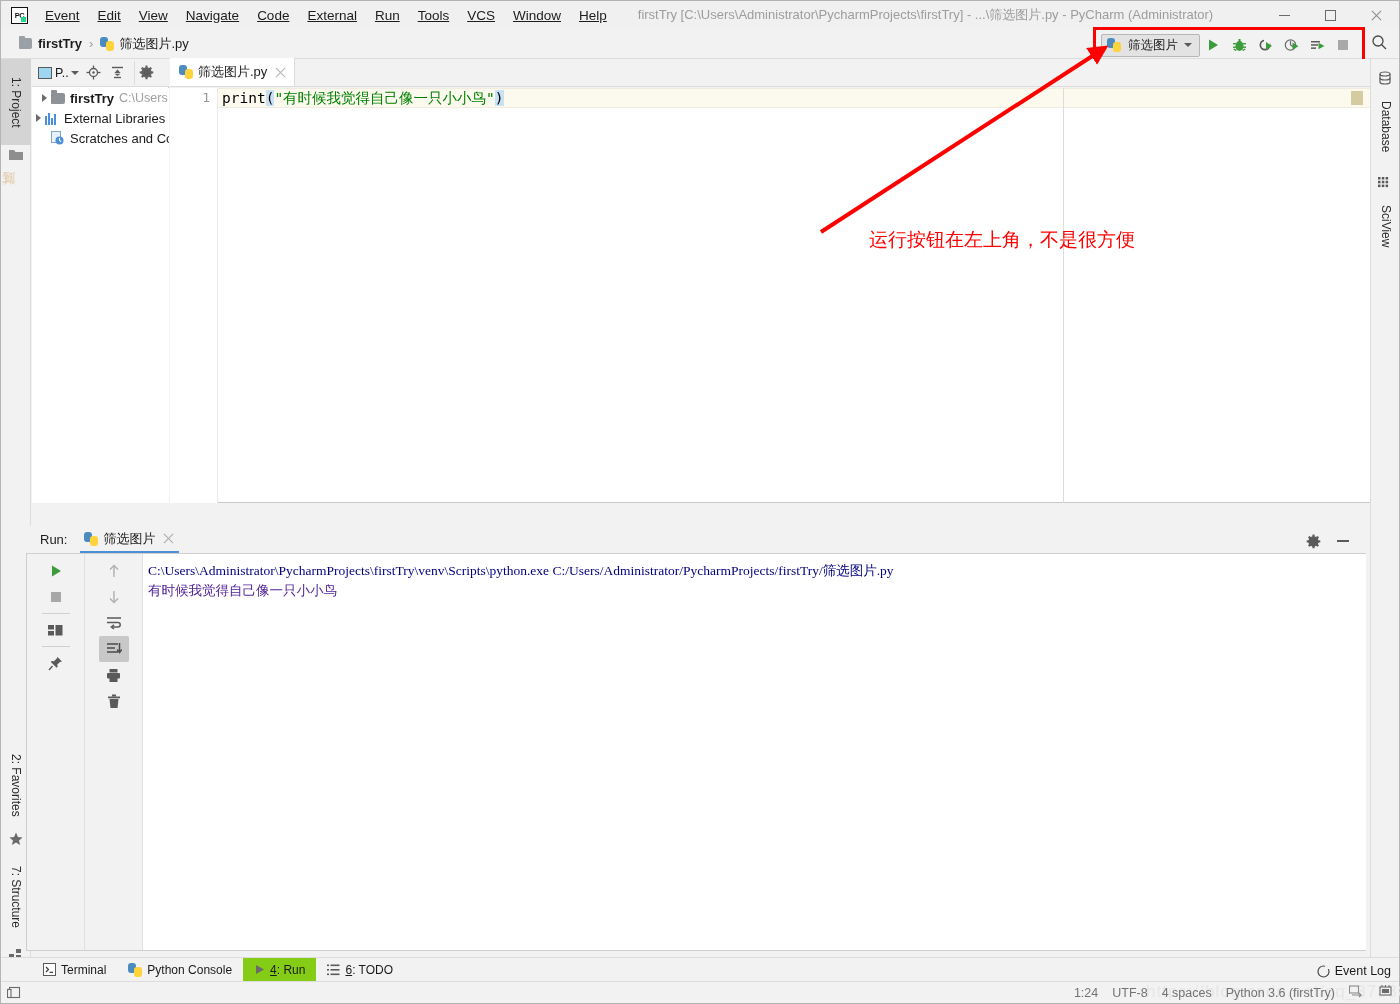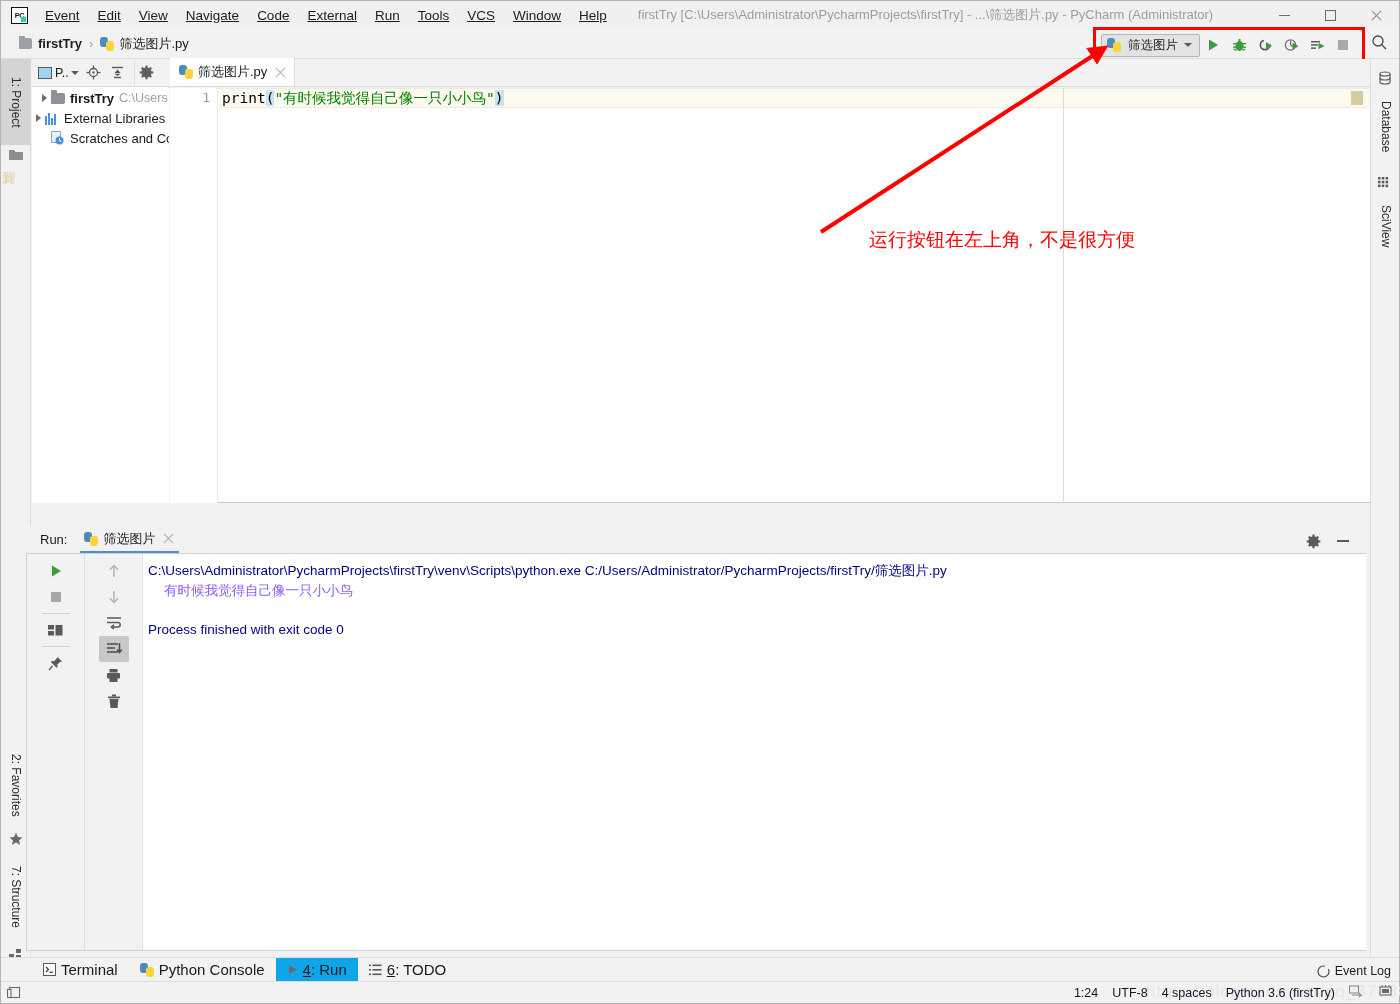--- a/index.html
+++ b/index.html
@@ -248,49 +248,49 @@
     position: absolute; left: 58px; top: 0; width: 58px; height: 396px;
     background: #f2f2f2; border-right: 1px solid #e0e0e0;
     display: flex; flex-direction: column; align-items: center; padding-top: 4px;
   }
   .rs-btn { width: 30px; height: 26px; display: flex; align-items: center; justify-content: center; }
   .rs-btn.active { background: #c8c8c8; border-radius: 2px; }
   .rs-sep { width: 28px; height: 1px; background: #d0d0d0; margin: 3px 0; }
   .console {
     position: absolute; left: 117px; top: 0; right: 0; bottom: 0; background: #fff;
     padding: 8px 0 0 4px;
-    font-family: Liberation Sans, sans-serif; font-size: 13.5px;
+    font-family: Liberation Serif, serif; font-size: 13.5px;
   }
   .con-line { height: 20px; white-space: pre; color: #000080; }
-  .con-line.out { color: #8b5cf6; margin-left: 16px; }
+  .con-line.out { color: #4c1d95; }
 
   
   .bottom-tabs {
     position: absolute; left: 0; bottom: 22px; width: 1398px; height: 24px;
     background: #f2f2f2; border-top: 1px solid #dcdcdc;
     display: flex; align-items: center;
   }
   .btab {
     height: 24px; display: flex; align-items: center; padding: 0 11px;
-    font-size: 15px; color: #1a1a1a; white-space: nowrap;
-  }
-  .btab.sel { background: #0ea5e9; }
+    font-size: 12px; color: #1a1a1a; white-space: nowrap;
+  }
+  .btab.sel { background: #84cc16; }
   .btab u { text-decoration: underline; }
   .btab-ico { margin-right: 5px; display: flex; align-items: center; }
 
   
   .statusbar {
     position: absolute; left: 0; bottom: 0; width: 1398px; height: 22px;
     background: #f2f2f2; border-top: 1px solid #dcdcdc;
     display: flex; align-items: center;
   }
   .st-left { width: 26px; display: flex; align-items: center; justify-content: center; }
   .st-right {
     position: absolute; right: 6px; display: flex; align-items: center; gap: 14px;
-    font-size: 12.5px; color: #0f172a;
+    font-size: 12.5px; color: #737373;
   }
   .evlog {
     position: absolute; right: 8px; bottom: 25px; display: flex; align-items: center;
     font-size: 12.5px; color: #1a1a1a;
   }
   .watermark {
     position: absolute; left: 1145px; bottom: 1px; font-size: 17px; color: #e6e6e6;
     white-space: nowrap; letter-spacing: 1px; z-index: 0;
   }
   .wm-left {
@@ -653,21 +653,20 @@
             <rect x="5" y="0.5" width="4" height="2" fill="#5a5a5a"></rect>
             <path d="M2.5 5h9l-1 9h-7z" fill="#5a5a5a"></path>
           </svg>
         </div>
       </div>
 
       <div class="console">
         <div class="con-line">C:\Users\Administrator\PycharmProjects\firstTry\venv\Scripts\python.exe C:/Users/Administrator/PycharmProjects/firstTry/筛选图片.py</div>
         <div class="con-line out">有时候我觉得自己像一只小小鸟</div>
         <div class="con-line out"></div>
-        <div class="con-line">Process finished with exit code 0</div>
       </div>
     </div>
   </div>
 
   <div class="bottom-tabs">
     <div style="width:31px"></div>
     <div class="btab">
       <span class="btab-ico">
         <svg width="13" height="13" viewBox="0 0 13 13">
           <rect x="0.5" y="0.5" width="12" height="12" fill="#fff" stroke="#5a5a5a"></rect>

